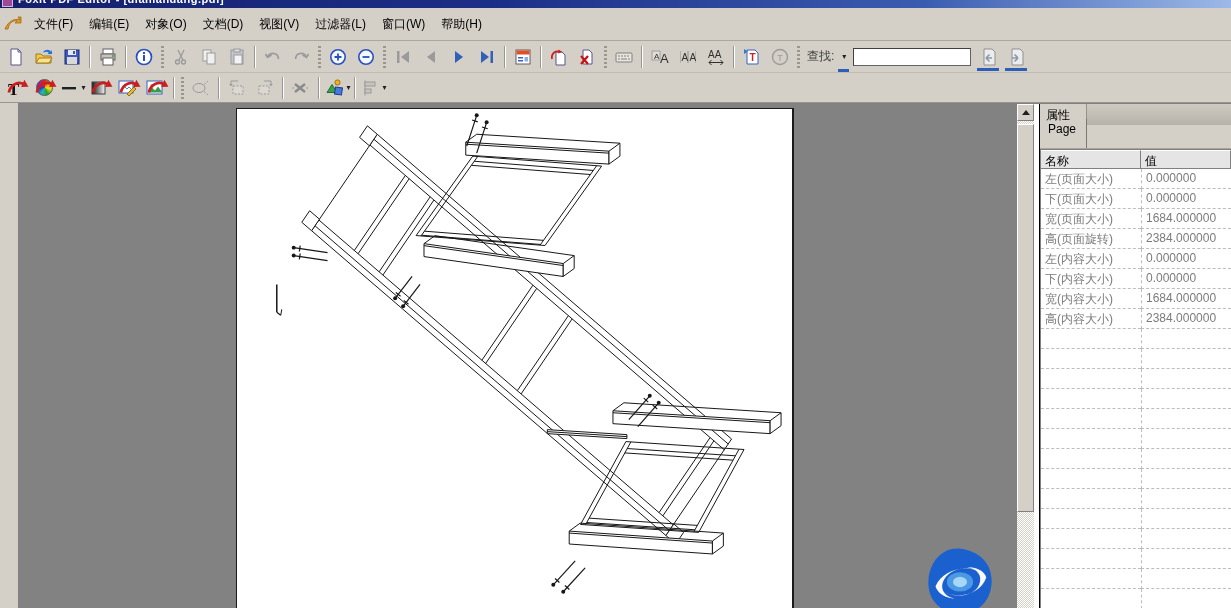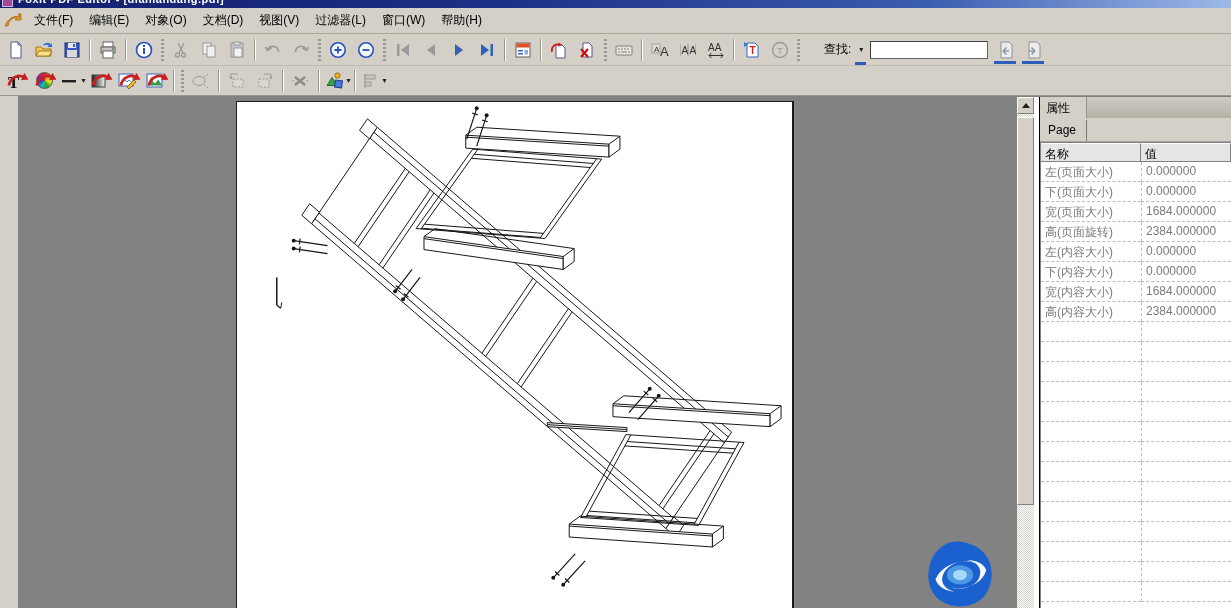--- a/index.html
+++ b/index.html
@@ -9,41 +9,41 @@
 
   
   .titlebar { height:8px; overflow:hidden; position:relative;
     background:linear-gradient(90deg,#14206e 0%,#1c2f86 40%,#3a5cb0 75%,#9db9e8 100%); }
   .titlebar-icon { position:absolute; left:2px; top:-4px; width:11px; height:11px;
     background:#a04898; border:1px solid #d8b8d8; }
   .titlebar-text { position:absolute; left:18px; top:-7px; color:#fff; font-weight:bold;
     font-size:11px; letter-spacing:.5px; white-space:nowrap; }
 
   
-  .menubar { height:26px; background:#d4d0c8; display:flex; align-items:center;
+  .menubar { height:33px; background:#d4d0c8; display:flex; align-items:center;
     border-bottom:1px solid #aca899; padding-left:2px; }
   .doc-menu-icon { width:18px; height:16px; display:inline-flex; margin:0 4px 0 2px; }
   .menu-item { padding:2px 8px; color:#000; cursor:default; white-space:nowrap; }
 
   
   .toolbar { background:#d4d0c8; display:flex; align-items:center; padding:2px 2px; }
   #toolbar1 { height:32px; border-bottom:1px solid #c0bcb4; }
   #toolbar2 { height:30px; border-bottom:1px solid #9a968e; }
   .tbtn { width:26px; height:25px; display:inline-flex; align-items:center; justify-content:center;
     position:relative; border:1px solid transparent; margin:0 1px; }
   .tbtn svg { width:20px; height:20px; }
   .tbtn.big svg { width:22px; height:22px; }
   .tsep { width:2px; height:22px; margin:0 3px;
     border-left:1px solid #9a968e; border-right:1px solid #fff; }
   .tgrip { width:5px; height:22px; margin:0 3px;
     background:repeating-linear-gradient(180deg,#9a968e 0 2px,#d4d0c8 2px 4px); width:3px; }
   .caret { font-size:8px; color:#202020; margin-left:1px; }
   .caret-btn { width:13px; height:25px; display:inline-flex; align-items:center; justify-content:center; position:relative; }
   .blue-underline::after { content:''; position:absolute; left:1px; right:1px; bottom:-3px; height:3px; background:#2d5fb8; }
-  .find-label { margin:0 3px 0 21px; color:#000000; }
+  .find-label { margin:0 3px 0 4px; color:#404040; }
   .find-input { width:118px; height:18px; background:#fff; border:1px solid #636161;
     border-top-color:#404040; border-left-color:#404040; margin:0 3px; font-size:12px; padding:0 3px; }
   .redarrow { position:absolute; top:0px; right:-1px; width:12px; height:10px; pointer-events:none; }
 
   
   .main { flex:1; display:flex; position:relative; overflow:hidden; border-top:1px solid #808080;margin-left:18px; }
   .canvas-area { width:999px; background:#828282; position:relative; overflow:hidden; }
   .page { position:absolute; left:218px; top:4px; width:558px; height:513px; background:#fff;
     border:1px solid #1a1a1a; border-right-width:2px; }
   .page svg { width:100%; height:100%; display:block; }
@@ -60,21 +60,21 @@
     border:1px solid #808080; border-top-color:#fff; border-left-color:#fff; }
 
   .panel-gap { width:6px; background:#fff; border-right:1px solid #000; }
 
   
   .props { flex:1; background:#fff; display:flex; flex-direction:column; overflow:hidden; }
   .props-caption { height:21px; background:linear-gradient(180deg,#cfcbc3,#b6b2a8); display:flex; }
   .props-caption .cap-tab { background:#d4d0c8; padding:3px 16px 0 6px; height:21px;
     border-right:1px solid #96928a; color:#000; }
   .props-tabs { height:24px; background:#d4d0c8; border-bottom:1px solid #a8a49c; display:flex; align-items:flex-end; }
-  .ptab { padding:3px 10px 4px 8px; border-right:1px solid #7a7870; color:#000; }
+  .ptab { padding:3px 10px 12px 8px; border-right:1px solid #7a7870; color:#000; }
   .ptable { flex:1; display:flex; flex-direction:column; overflow:hidden;
     border-top:1px solid #808080; border-left:1px solid #808080; }
   .prow { display:flex; height:20px; flex:none; }
   .prow.head { height:19px; }
   .pcell { overflow:hidden; white-space:nowrap; padding:2px 0 0 4px; }
   .pcell.name { width:100px; flex:none; }
   .pcell.val  { flex:1; }
   .prow.head .pcell { background:#e5e5e5; color:#000; border-bottom:1px solid #808080; border-right:1px solid #808080; border-top:1px solid #fff; }
   .prow.body .pcell { color:#7b7b7b; border-bottom:1px dashed #bdbdbd; }
   .prow.body .pcell.val { border-left:1px dashed #bdbdbd; }

